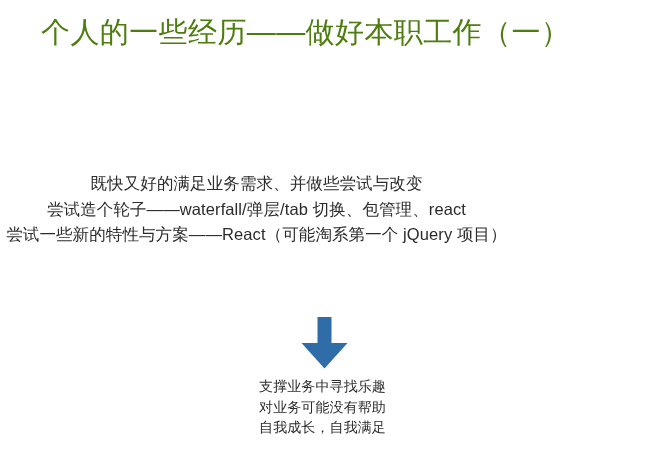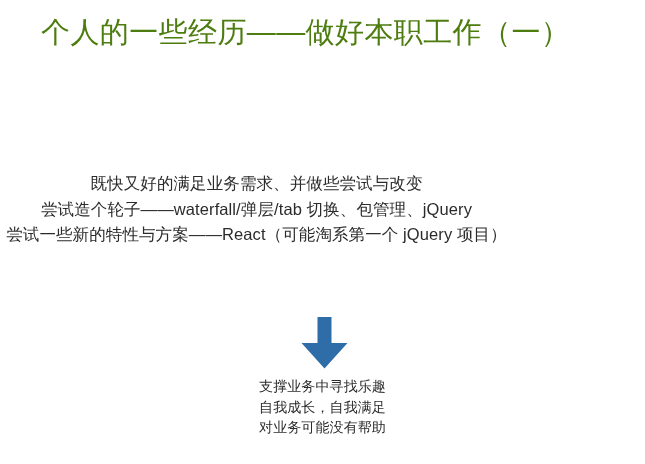--- a/index.html
+++ b/index.html
@@ -84,29 +84,29 @@
 </style>
 </head>
 <body>
 
 <div class="slide">
 
   <div class="slide-title">个人的一些经历——做好本职工作（一）</div>
 
   <div class="body-block">
     <div class="body-line">既快又好的满足业务需求、并做些尝试与改变</div>
-    <div class="body-line">尝试造个轮子——waterfall/弹层/tab 切换、包管理、jQuery</div>
+    <div class="body-line">尝试造个轮子——waterfall/弹层/tab 切换、包管理、react</div>
     <div class="body-line">尝试一些新的特性与方案——React（可能淘系第一个 jQuery 项目）</div>
   </div>
 
   <div class="arrow-wrap">
     <svg width="47" height="52" viewBox="0 0 47 52" xmlns="http://www.w3.org/2000/svg">
       <polygon points="16.5,0 30.5,0 30.5,26 46.5,26 23.5,51.5 0.5,26 16.5,26" fill="#2f6da8"></polygon>
     </svg>
   </div>
 
   <div class="footer-block">
     <div class="footer-line">支撑业务中寻找乐趣</div>
+    <div class="footer-line">对业务可能没有帮助</div>
     <div class="footer-line">自我成长，自我满足</div>
-    <div class="footer-line">对业务可能没有帮助</div>
   </div>
 
 </div>
 
 </body></html>

